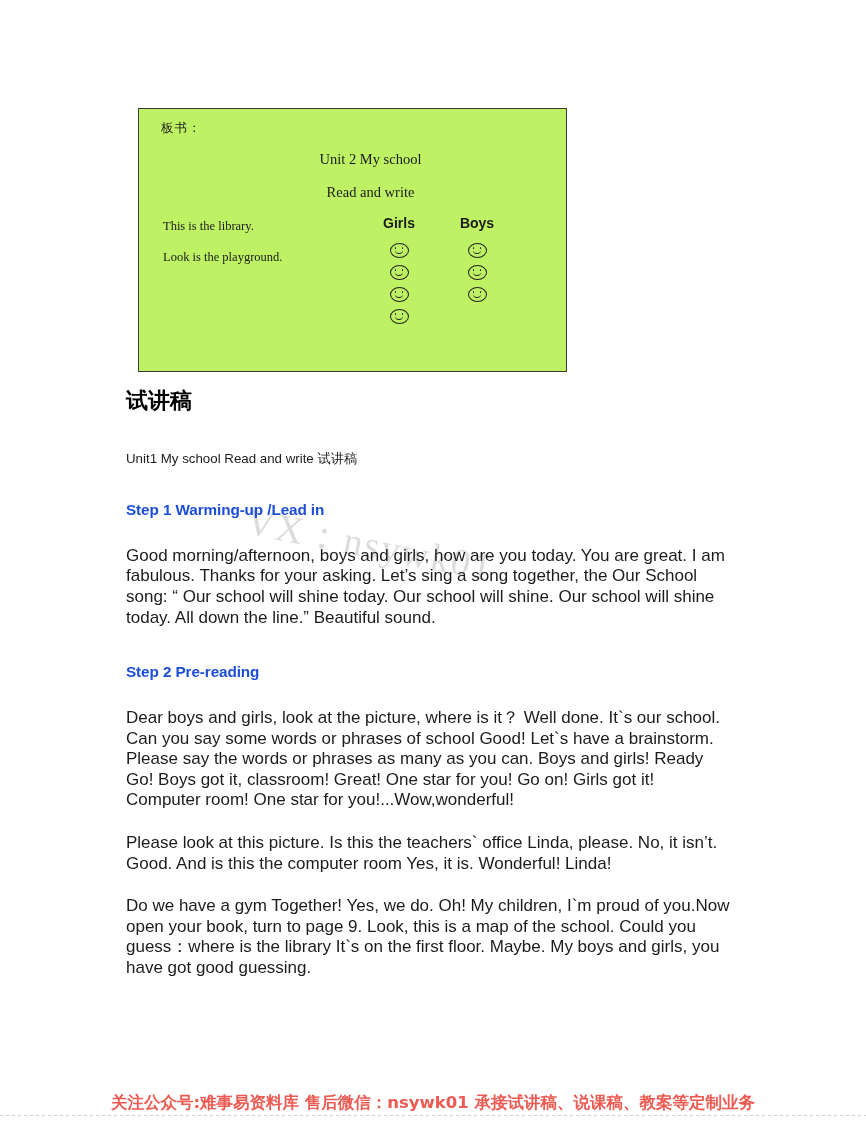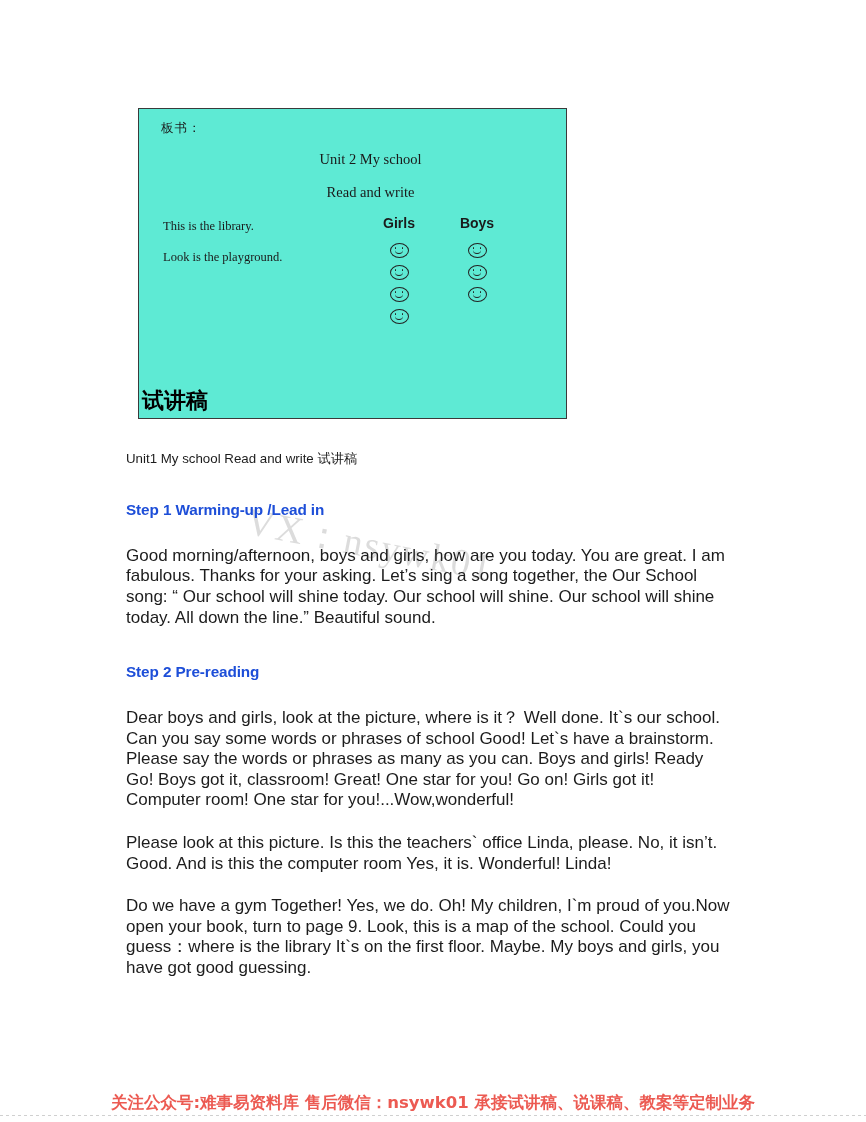--- a/index.html
+++ b/index.html
@@ -15,24 +15,24 @@
     font-family: "Liberation Sans", sans-serif;
     -webkit-font-smoothing: antialiased;
   }
 
   
   #board-box {
     position: absolute;
     left: 138px;
     top: 108px;
     width: 429px;
-    height: 311px;
+    height: 264px;
     border: 1.5px solid #3a3a3a;
     box-sizing: border-box;
-    background: #5eead4;
+    background: #bef264;
     font-family: "Liberation Serif", serif;
     color: #1a1a1a;
   }
   #board-label {
     position: absolute;
     left: 22px;
     top: 11px;
     font-size: 12.5px;
     letter-spacing: 1px;
     white-space: nowrap;
@@ -104,21 +104,21 @@
     position: absolute;
     left: 126px;
     top: 388px;
     width: 604px;
     color: #1c1c1c;
   }
   h1#doc-title {
     font-family: "DejaVu Sans", sans-serif;
     font-size: 22px;
     font-weight: bold;
-    margin: 0 0 36px 16px;
+    margin: 0 0 36px 0;
     letter-spacing: 0px;
     line-height: 1.15;
     color: #000;
   }
   .subtitle {
     font-size: 13.3px;
     line-height: 1.55;
     margin: 0 0 30px 0;
     color: #1c1c1c;
   }

